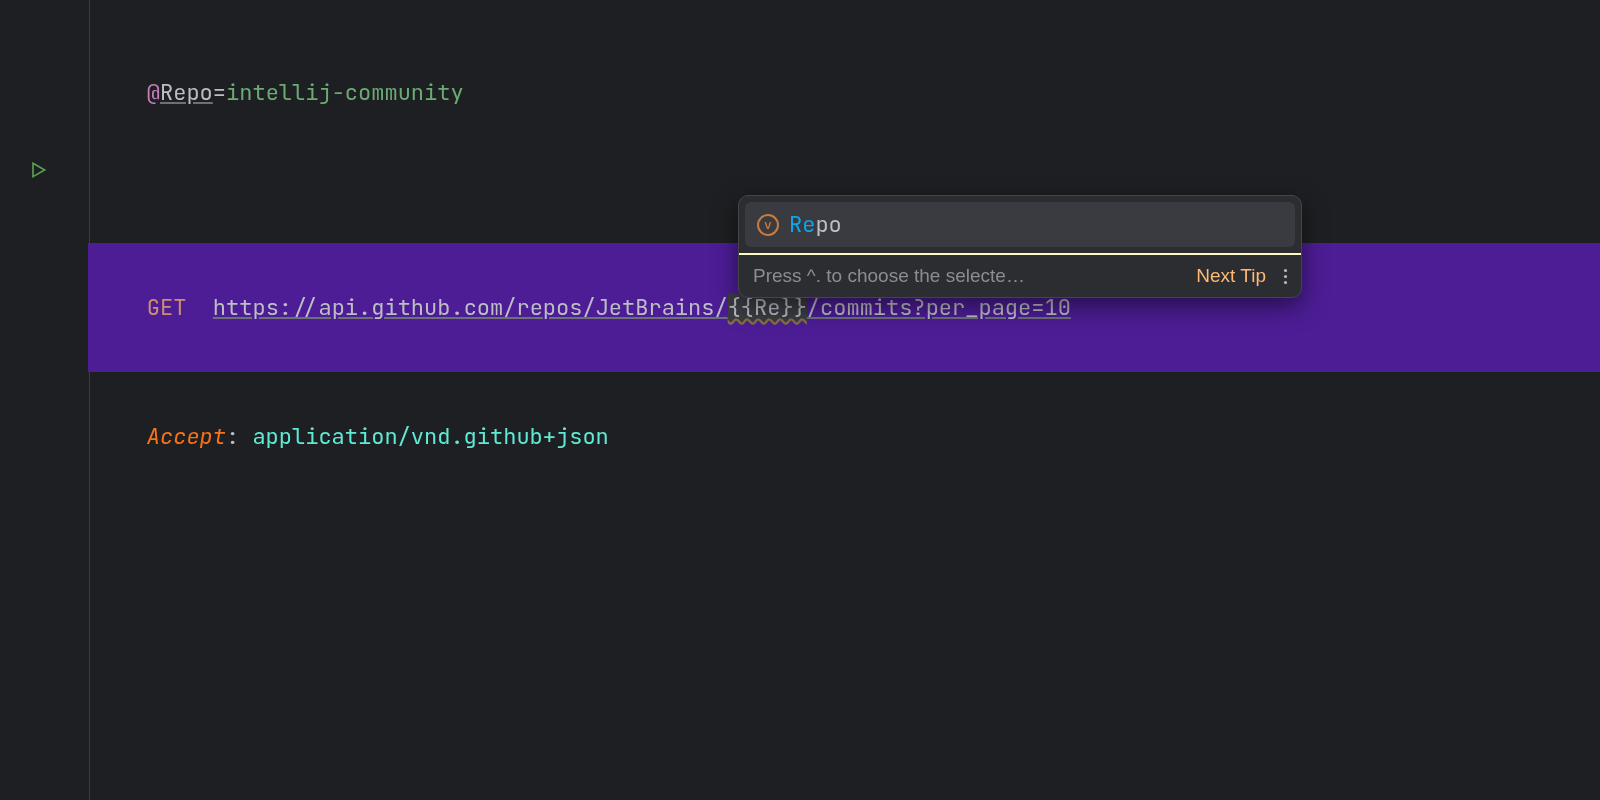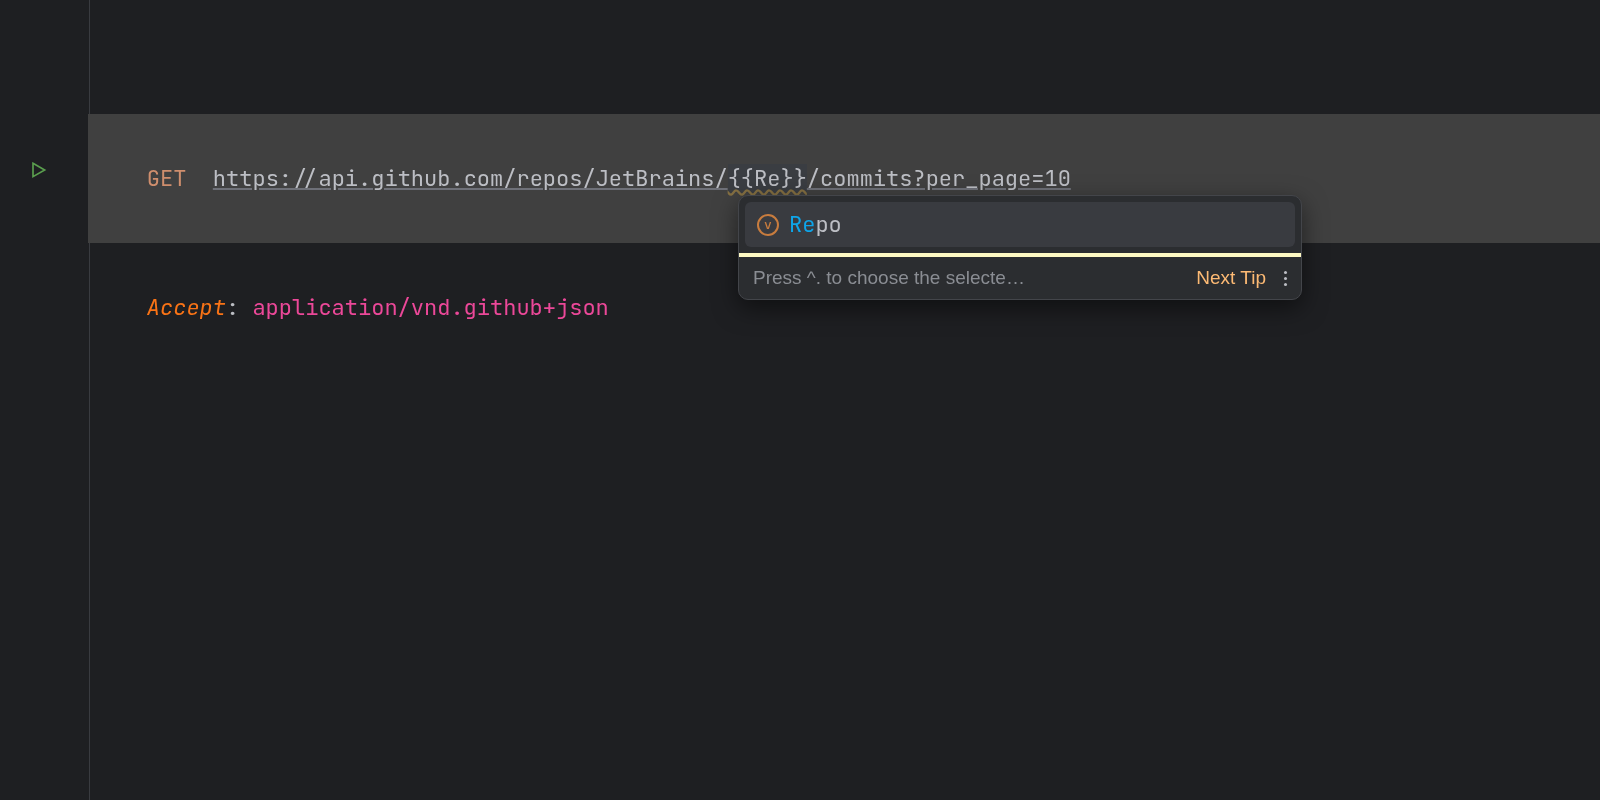--- a/index.html
+++ b/index.html
@@ -43,21 +43,21 @@
       left: 92px;
       top: 28px;
       right: 0;
     }
     .line {
       line-height: 43px;
       white-space: pre;
       padding-left: 2px;
     }
     .line-highlighted {
-      background: #404040;
+      background: #4c1d95;
       margin-left: -4px;
       padding-left: 6px;
     }
     .at-sign {
       color: #c77dbb;
     }
     .var-name {
       color: #bcbec4;
       text-decoration: underline;
       text-decoration-color: #6e7078;
@@ -81,21 +81,21 @@
       color: #bcbec4;
       text-decoration: underline wavy #857042;
       text-underline-offset: 3px;
     }
     .header-name {
       color: #f97316;
       font-style: italic;
       margin-top: 16px;
     }
     .header-value {
-      color: #ec4899;
+      color: #5eead4;
     }
     .popup {
       position: absolute;
       left: 738px;
       top: 195px;
       width: 564px;
       background: #2b2d30;
       border: 1px solid #43454a;
       border-radius: 10px;
       box-shadow: 0 8px 24px rgba(0,0,0,0.5);
@@ -128,21 +128,21 @@
       font-size: 22px;
     }
     .popup-match {
       color: #0ea5e9;
     }
     .popup-rest {
       color: #bcbec4;
       margin-top: 8px;
     }
     .popup-footer {
-      border-top: 4px solid #fef9c3;
+      border-top: 2px solid #fef9c3;
       padding: 10px 14px;
       display: flex;
       align-items: center;
       justify-content: space-between;
       font-size: 19px;
       color: #8a8d93;
       font-family: -apple-system, 'Segoe UI', sans-serif;
     }
     .footer-left {
       white-space: nowrap;
@@ -182,20 +182,23 @@
 
 <div class="gutter">
   <div class="run-icon">
     <svg viewBox="0 0 24 24" fill="none" stroke="#5a9e4e" stroke-width="2">
       <path d="M6 4 L20 12 L6 20 Z" fill="none"></path>
     </svg>
   </div>
 </div>
 
 <div class="editor">
+  <div class="line">
+    <span class="at-sign">@</span><span class="var-name">Repo</span><span class="equals">=</span><span class="var-value">intellij-community</span>
+  </div>
   <div class="empty-lines"></div>
   <div class="line line-highlighted">
     <span class="method">GET</span>  <span class="url">https://api.github.com/repos/JetBrains/</span><span class="template-var">{{Re}}</span><span class="url">/commits?per_page=10</span>
   </div>
   <div class="line">
     <span class="header-name">Accept</span><span>: </span><span class="header-value">application/vnd.github+json</span>
   </div>
 </div>
 
 <div class="popup">

